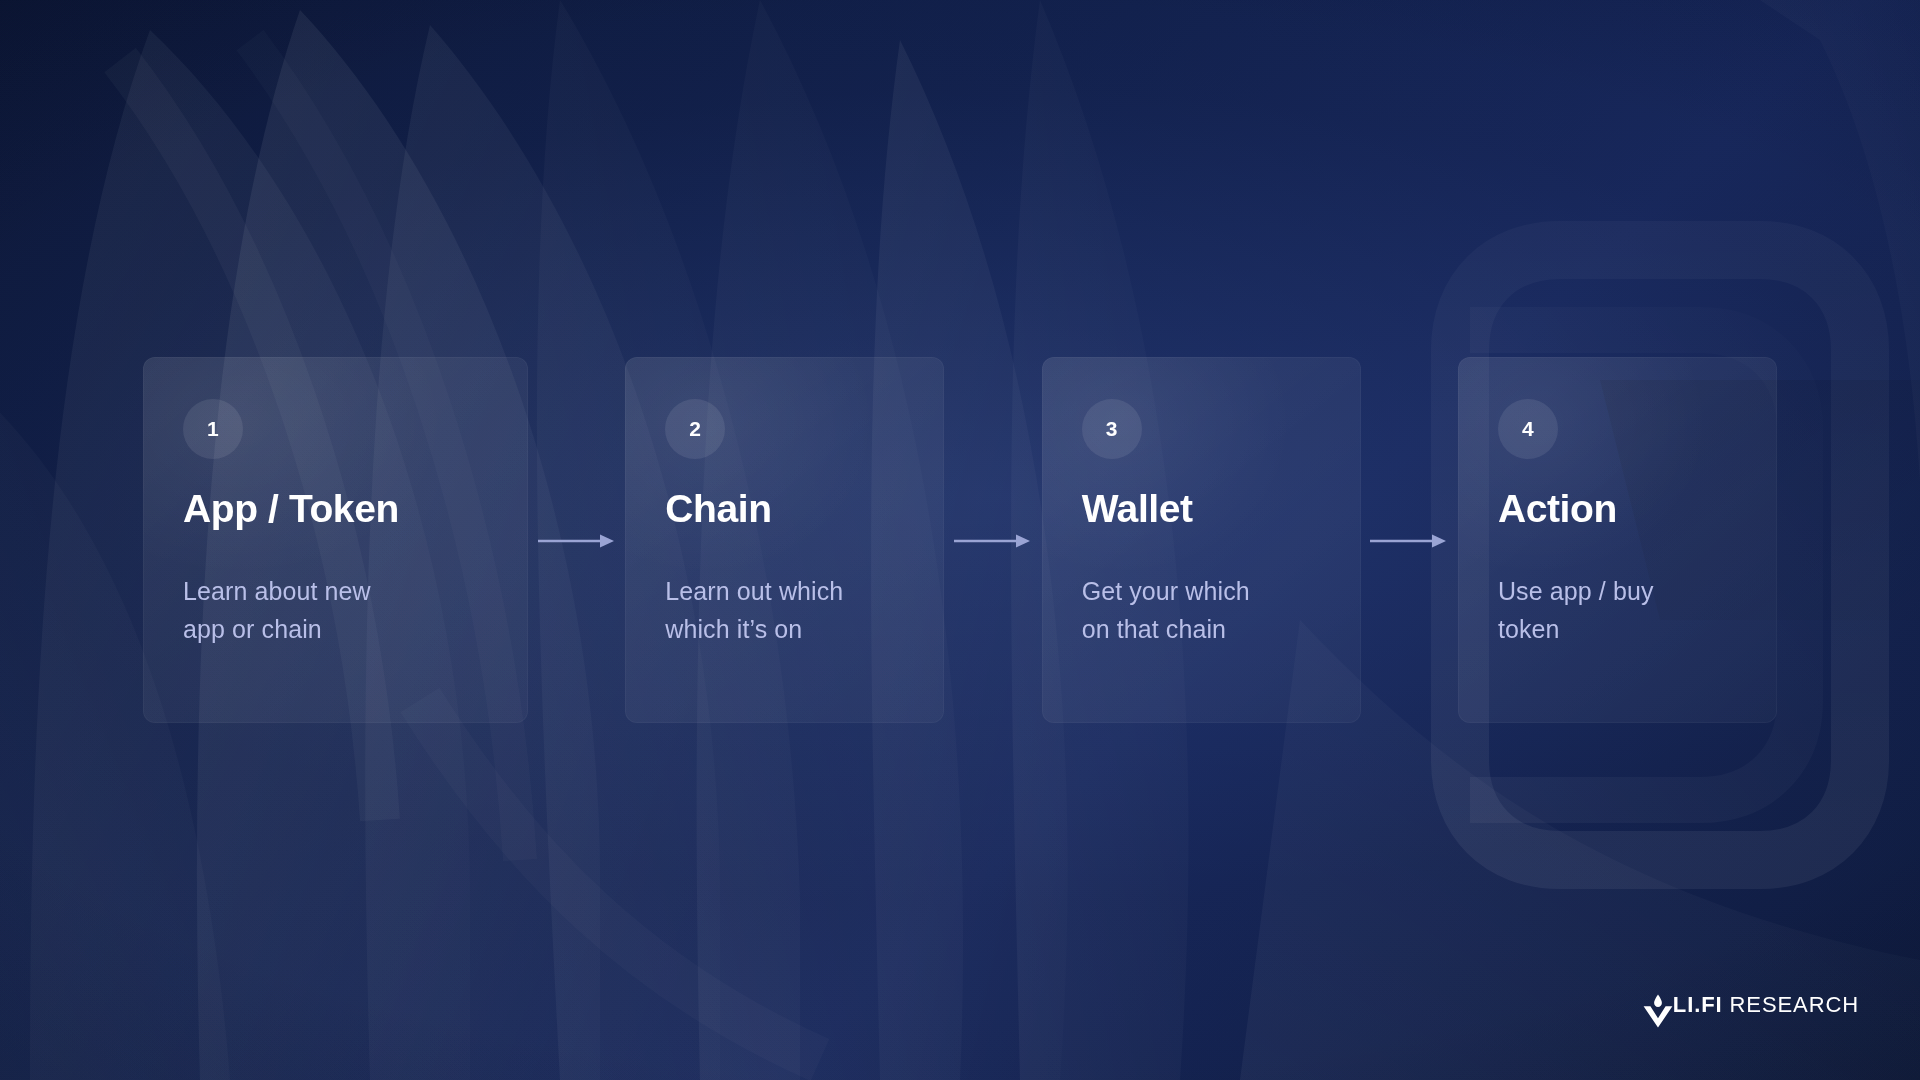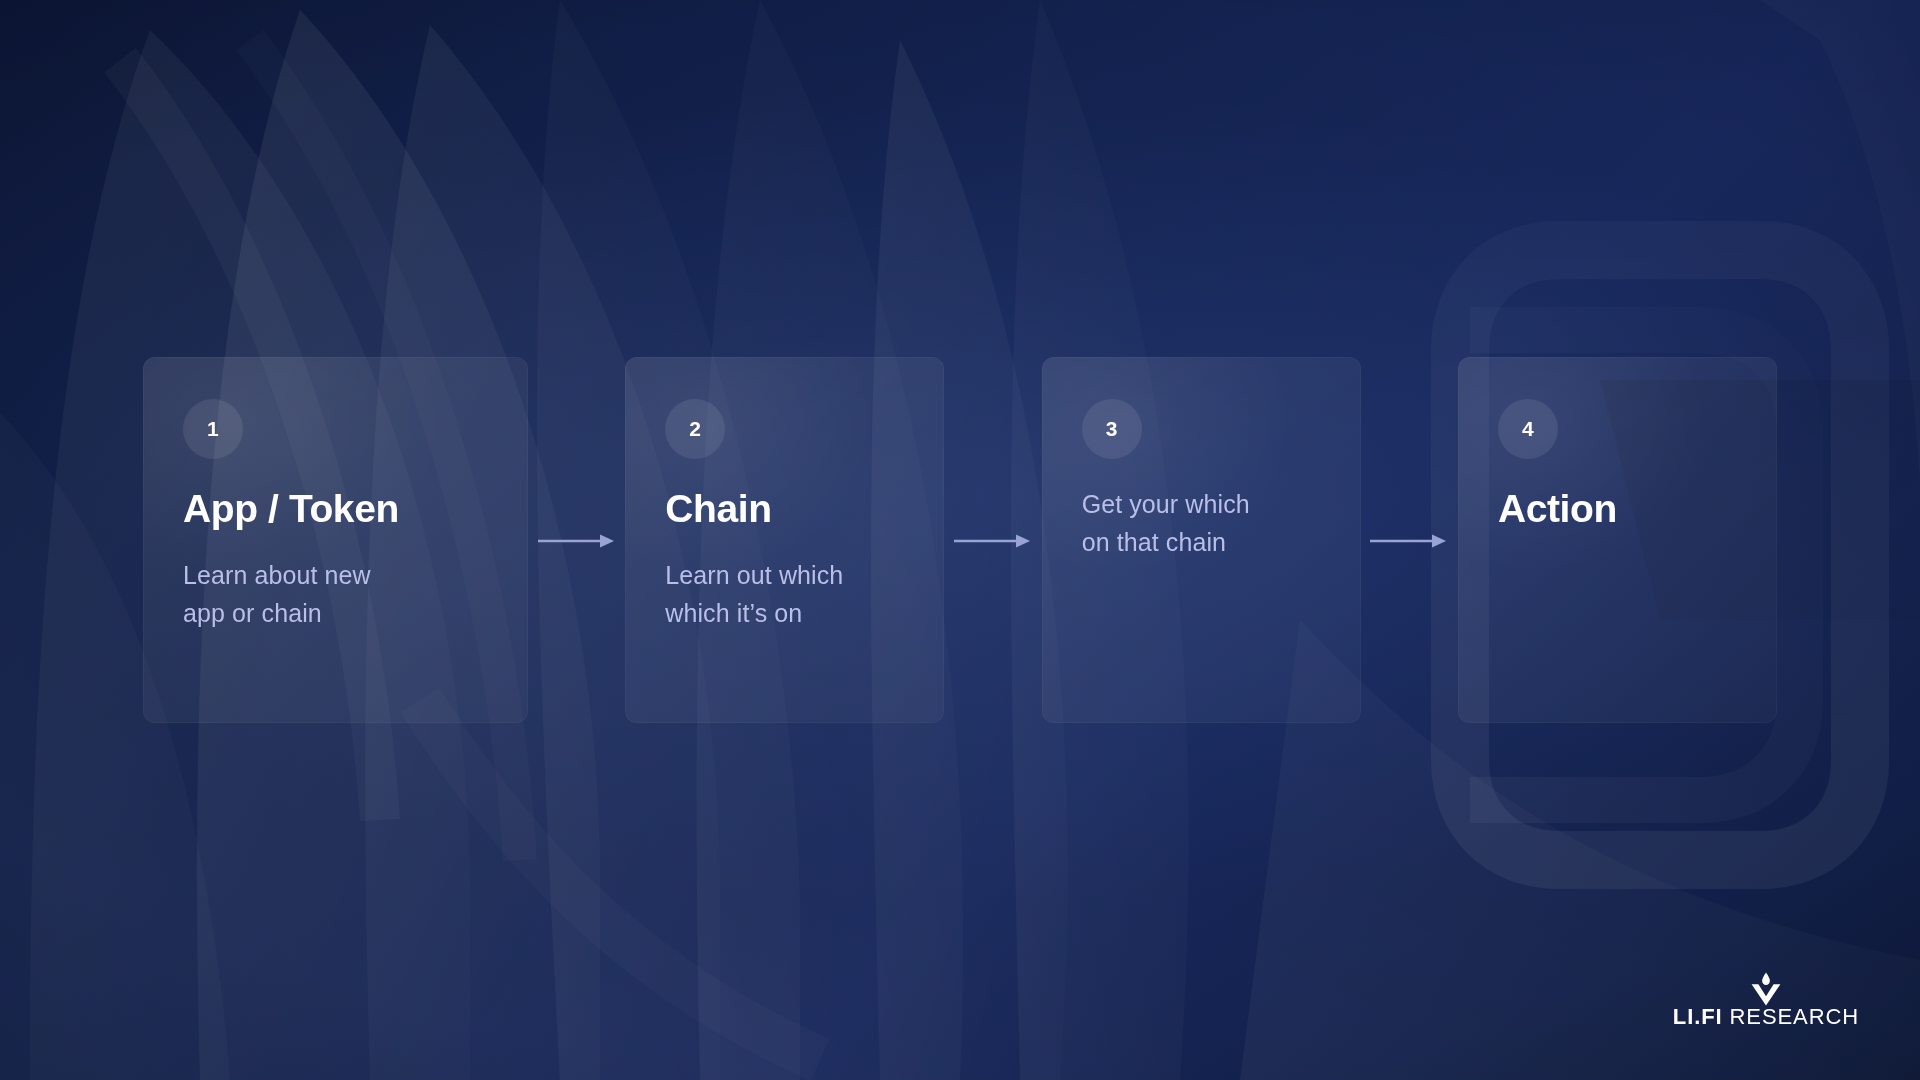--- a/index.html
+++ b/index.html
@@ -114,21 +114,21 @@
     font-size: 39px;
     font-weight: 700;
     line-height: 1.05;
     letter-spacing: -0.4px;
     white-space: nowrap;
   }
 
   .step-desc {
     position: relative;
     z-index: 2;
-    margin-top: 26px;
+    margin-top: 42px;
     color: #b9bfe8;
     font-size: 25px;
     font-weight: 400;
     line-height: 1.52;
     letter-spacing: 0.1px;
     max-width: 260px;
   }
 
   .arrow {
     flex: 0 0 auto;
@@ -138,22 +138,21 @@
     position: relative;
     top: 1px;
   }
 
   
   #brand {
     position: absolute;
     right: 61px;
     bottom: 52px;
     display: flex;
-    align-items: center;
-    flex-direction: column;
+    align-items: flex-start;
   }
   #brand-mark { display: block; }
   #brand-text {
     color: #ffffff;
     font-size: 22px;
     letter-spacing: 0.9px;
     white-space: nowrap;
     line-height: 1;
   }
   #brand-text .bold { font-weight: 700; }
@@ -251,36 +250,41 @@
 
     <svg class="arrow" viewBox="0 0 82 22" aria-hidden="true">
       <line x1="2" y1="11" x2="66" y2="11" stroke="#9aa4d4" stroke-width="2.4"></line>
       <polygon points="64,4.5 78,11 64,17.5" fill="#9aa4d4"></polygon>
     </svg>
 
     <div class="step-card narrow">
       <div class="step-badge">
         <span>3</span>
       </div>
+      <div class="step-title">Wallet</div>
       <div class="step-desc">
         <span>Get your which</span><br>
         <span>on that chain</span>
       </div>
     </div>
 
     <svg class="arrow" viewBox="0 0 82 22" aria-hidden="true">
       <line x1="2" y1="11" x2="66" y2="11" stroke="#9aa4d4" stroke-width="2.4"></line>
       <polygon points="64,4.5 78,11 64,17.5" fill="#9aa4d4"></polygon>
     </svg>
 
     <div class="step-card narrow">
       <div class="step-badge">
         <span>4</span>
       </div>
       <div class="step-title">Action</div>
+      <div class="step-desc">
+        <span>Use app / buy</span><br>
+        <span>token</span>
+      </div>
     </div>
 
   </div>
 
   <div id="brand">
     <svg id="brand-mark" width="30" height="34" viewBox="0 0 30 34" aria-hidden="true">
       <path d="M15 0.5 C 17.6 4.2, 18.9 7.0, 18.9 9.0 C 18.9 11.3, 17.2 13.0, 15 13.0 C 12.8 13.0, 11.1 11.3, 11.1 9.0 C 11.1 7.0, 12.4 4.2, 15 0.5 Z" fill="#ffffff"></path>
       <path d="M0.6 12.2 L 7.4 12.2 L 15 24.2 L 22.6 12.2 L 29.4 12.2 L 15 33.6 Z" fill="#ffffff"></path>
     </svg>
     <div id="brand-text">

